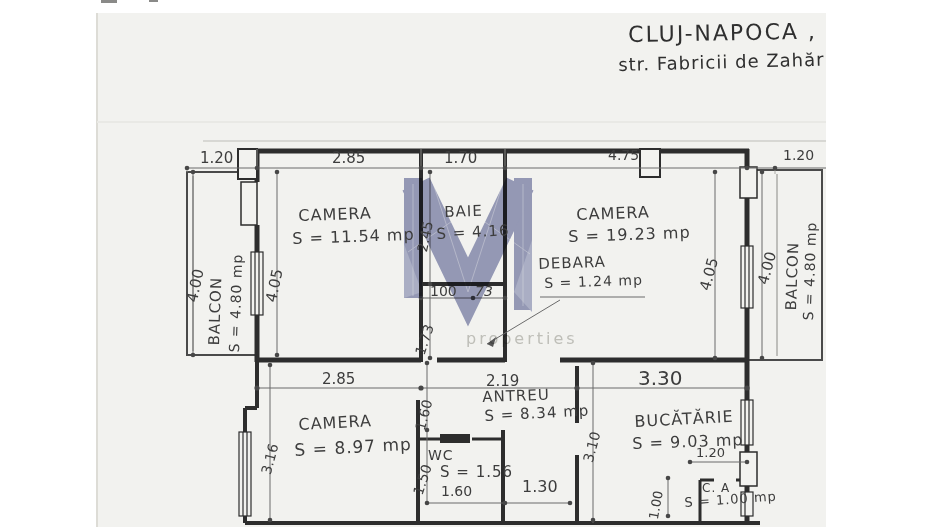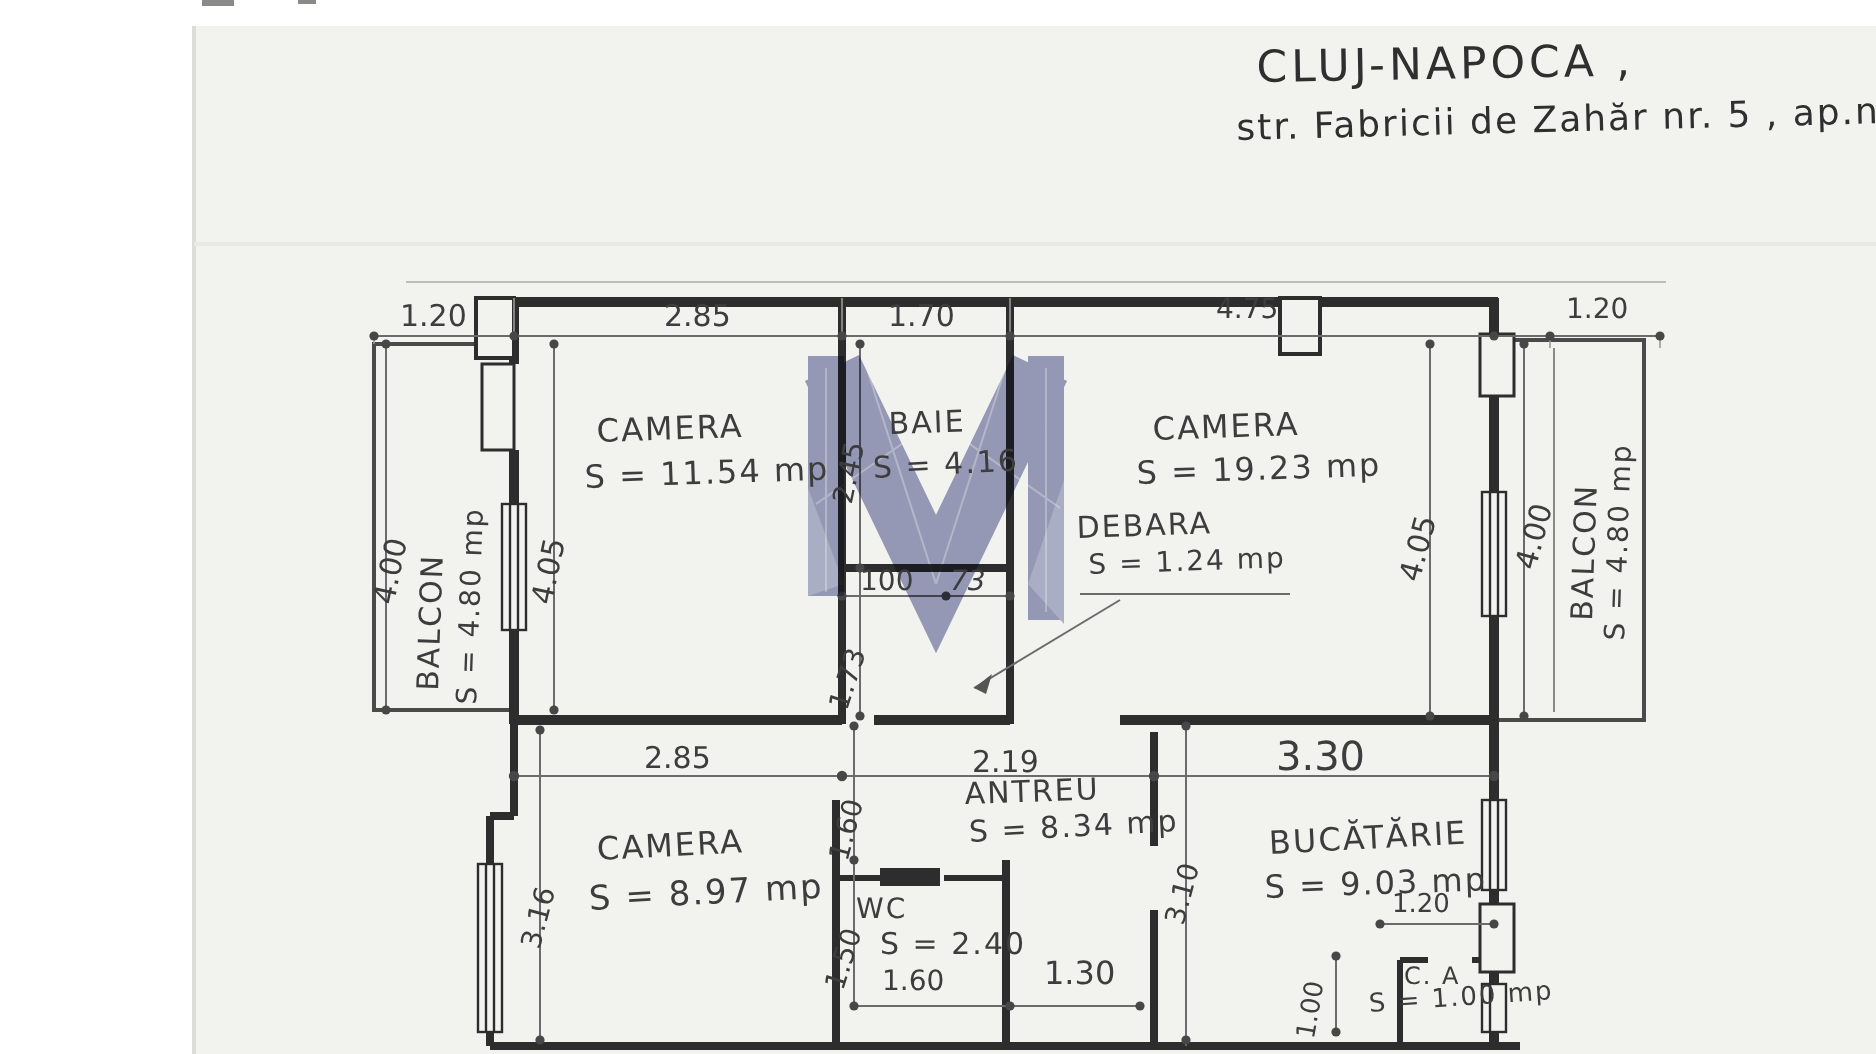--- a/index.html
+++ b/index.html
@@ -1,16 +1,16 @@
 <!DOCTYPE html>
 <html><head>
 <meta charset="utf-8">
 <style>
   html,body{margin:0;padding:0;background:#ffffff;}
-  .screen{position:relative;width:938px;height:527px;overflow:hidden;background:#ffffff;
+  .screen{position:relative;width:826px;height:527px;overflow:hidden;background:#ffffff;
           font-family:"DejaVu Sans",sans-serif;}
   .paper{position:absolute;left:97px;top:13px;right:0;bottom:0;background:#f2f2ef;}
   .page-edge{position:absolute;left:96px;top:13px;width:2px;bottom:0;background:#dddcd6;}
   .scan-streak{position:absolute;left:97px;top:121px;right:0;height:2px;background:#e9e9e5;}
   .speck{position:absolute;background:#8a8a88;}
   svg.plan{position:absolute;left:0;top:0;}
   .lbl{position:absolute;color:#3d3d3d;white-space:nowrap;transform-origin:0 0;
        font-family:"DejaVu Sans",sans-serif;}
   .hand{letter-spacing:1px;}
   .title{color:#2f2f2f;letter-spacing:2px;}
@@ -210,21 +210,21 @@
   <div class="lbl hand" style="left:782px;top:310px;font-size:15px;transform:rotate(-88deg);">BALCON</div>
   <div class="lbl hand" style="left:800px;top:320px;font-size:14px;transform:rotate(-88deg);">S = 4.80 mp</div>
 
   <div class="lbl hand" style="left:298px;top:415px;font-size:16px;transform:rotate(-3deg);">CAMERA</div>
   <div class="lbl hand" style="left:294px;top:440px;font-size:17px;transform:rotate(-3deg);">S = 8.97 mp</div>
 
   <div class="lbl hand" style="left:482px;top:388px;font-size:15px;transform:rotate(-2deg);">ANTREU</div>
   <div class="lbl hand" style="left:484px;top:407px;font-size:15px;transform:rotate(-3deg);">S = 8.34 mp</div>
 
   <div class="lbl hand" style="left:428px;top:447px;font-size:14px;">WC</div>
-  <div class="lbl hand" style="left:440px;top:463px;font-size:15px;">S = 2.40</div>
+  <div class="lbl hand" style="left:440px;top:463px;font-size:15px;">S = 1.56</div>
 
   <div class="lbl hand" style="left:634px;top:412px;font-size:16px;transform:rotate(-3deg);">BUCĂTĂRIE</div>
   <div class="lbl hand" style="left:632px;top:434px;font-size:16px;transform:rotate(-2deg);">S = 9.03 mp</div>
 
   <div class="lbl hand" style="left:702px;top:481px;font-size:12px;">C. A</div>
   <div class="lbl hand" style="left:684px;top:495px;font-size:13px;transform:rotate(-4deg);">S = 1.00 mp</div>
 
   <div class="lbl" style="left:200px;top:149px;font-size:15px;">1.20</div>
   <div class="lbl" style="left:332px;top:149px;font-size:15px;">2.85</div>
   <div class="lbl" style="left:444px;top:149px;font-size:15px;">1.70</div>
@@ -244,13 +244,14 @@
   <div class="lbl" style="left:414px;top:250px;font-size:14px;transform:rotate(-78deg);">2.45</div>
   <div class="lbl" style="left:412px;top:352px;font-size:14px;transform:rotate(-72deg);">1.73</div>
   <div class="lbl" style="left:696px;top:288px;font-size:15px;transform:rotate(-75deg);">4.05</div>
   <div class="lbl" style="left:754px;top:282px;font-size:15px;transform:rotate(-75deg);">4.00</div>
   <div class="lbl" style="left:258px;top:472px;font-size:14px;transform:rotate(-75deg);">3.16</div>
   <div class="lbl" style="left:412px;top:428px;font-size:14px;transform:rotate(-75deg);">1.60</div>
   <div class="lbl" style="left:410px;top:492px;font-size:14px;transform:rotate(-72deg);">1.50</div>
   <div class="lbl" style="left:580px;top:460px;font-size:14px;transform:rotate(-75deg);">3.10</div>
   <div class="lbl" style="left:646px;top:518px;font-size:13px;transform:rotate(-80deg);">1.00</div>
 
+  <div class="wm-sub" style="left:466px;top:329px;font-size:16px;">properties</div>
 </div>
 
 </body></html>

